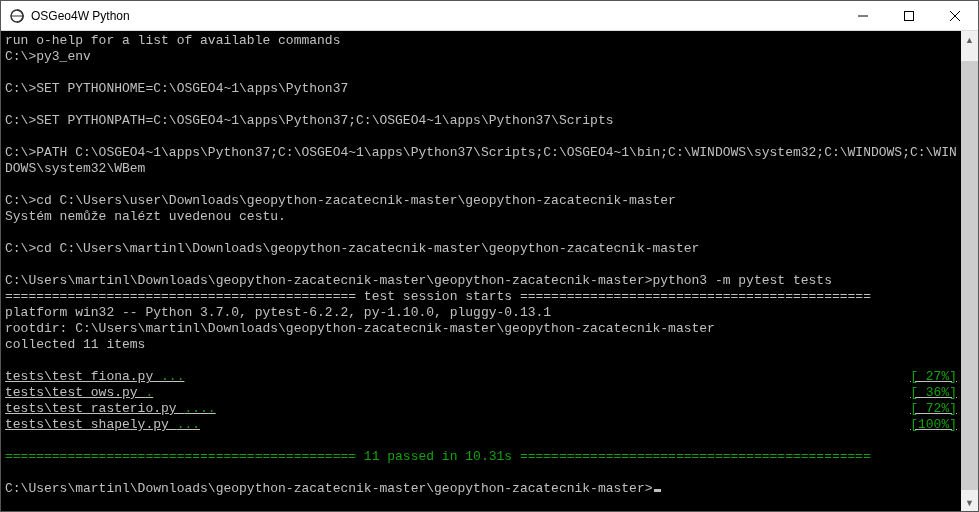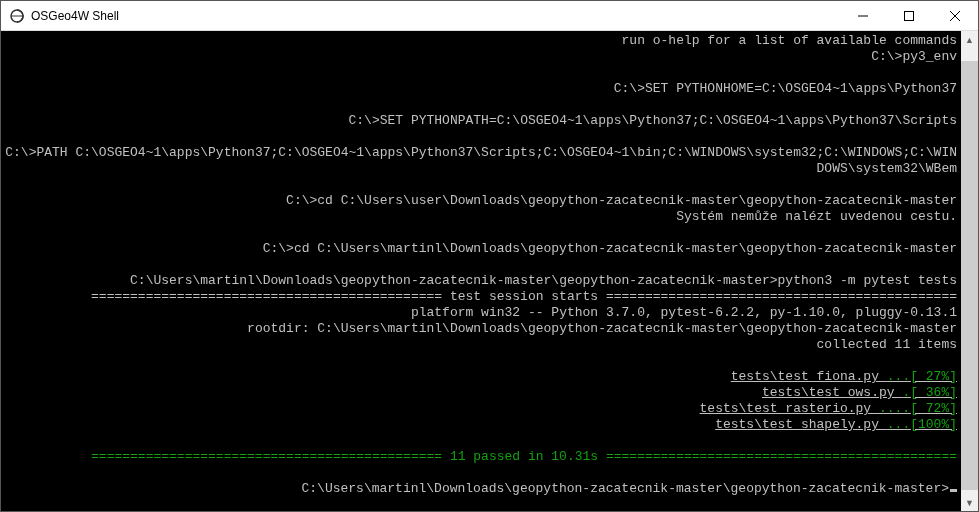--- a/index.html
+++ b/index.html
@@ -3,21 +3,21 @@
 <meta charset="utf-8">
 <style>
   * { margin: 0; padding: 0; box-sizing: border-box; }
   html, body { width: 979px; height: 512px; font-family: "Segoe UI", Tahoma, sans-serif; background: #fff; }
   .window { width: 979px; height: 512px; border: 1px solid #555; display: flex; flex-direction: column; background: #fff; }
   .titlebar { height: 30px; display: flex; align-items: center; background: #fff; border-bottom: 1px solid #ddd; }
   .title-icon { width: 16px; height: 16px; margin: 0 6px 0 8px; display: flex; align-items: center; justify-content: center; }
   .title-text { font-size: 12px; color: #000; flex: 0 0 auto; }
   .title-spacer { flex: 1; }
   .win-btn { width: 46px; height: 30px; display: flex; align-items: center; justify-content: center; font-size: 10px; color: #000; }
-  .content-area { flex: 1; display: flex; background: #000; overflow: hidden; text-align: right; }
+  .content-area { flex: 1; display: flex; background: #000; overflow: hidden; }
   .console { flex: 1; padding: 2px 4px; font-family: Consolas, "Courier New", monospace; font-size: 13px; line-height: 16px; color: #c0c0c0; white-space: pre-wrap; word-break: break-all; overflow: hidden; }
   .line { white-space: pre-wrap; }
   .row { display: flex; text-decoration: underline; }
   .row .left { flex: 1; white-space: pre; }
   .row .right { white-space: pre; }
   .green { color: #13a10e; }
   .cursor { display: inline-block; width: 7px; height: 3px; background: #c0c0c0; vertical-align: baseline; margin-left: 1px; position: relative; top: 0px; }
   .scrollbar { width: 17px; background: #f0f0f0; display: flex; flex-direction: column; }
   .sb-btn { height: 17px; background: #f0f0f0; display: flex; align-items: center; justify-content: center; font-size: 9px; color: #606060; }
   .sb-track { flex: 1; background: #f0f0f0; position: relative; }
@@ -28,21 +28,21 @@
 
 <div class="window">
   <div class="titlebar">
     <span class="title-icon">
       <svg width="14" height="14" viewBox="0 0 14 14">
         <circle cx="7" cy="7" r="6" fill="none" stroke="#333" stroke-width="1.5"></circle>
         <path d="M7 1 A6 6 0 0 1 7 13" fill="none" stroke="#333" stroke-width="1.5"></path>
         <line x1="1" y1="7" x2="13" y2="7" stroke="#333" stroke-width="1"></line>
       </svg>
     </span>
-    <span class="title-text">OSGeo4W Shell</span>
+    <span class="title-text">OSGeo4W Python</span>
     <span class="title-spacer"></span>
     <div class="win-btn">
       <svg width="10" height="10">
           <line x1="0" y1="5" x2="10" y2="5" stroke="#000" stroke-width="1"></line>
         </svg>
     </div>
     <div class="win-btn">
       <svg width="10" height="10">
           <rect x="0.5" y="0.5" width="9" height="9" fill="none" stroke="#000" stroke-width="1"></rect>
         </svg>

